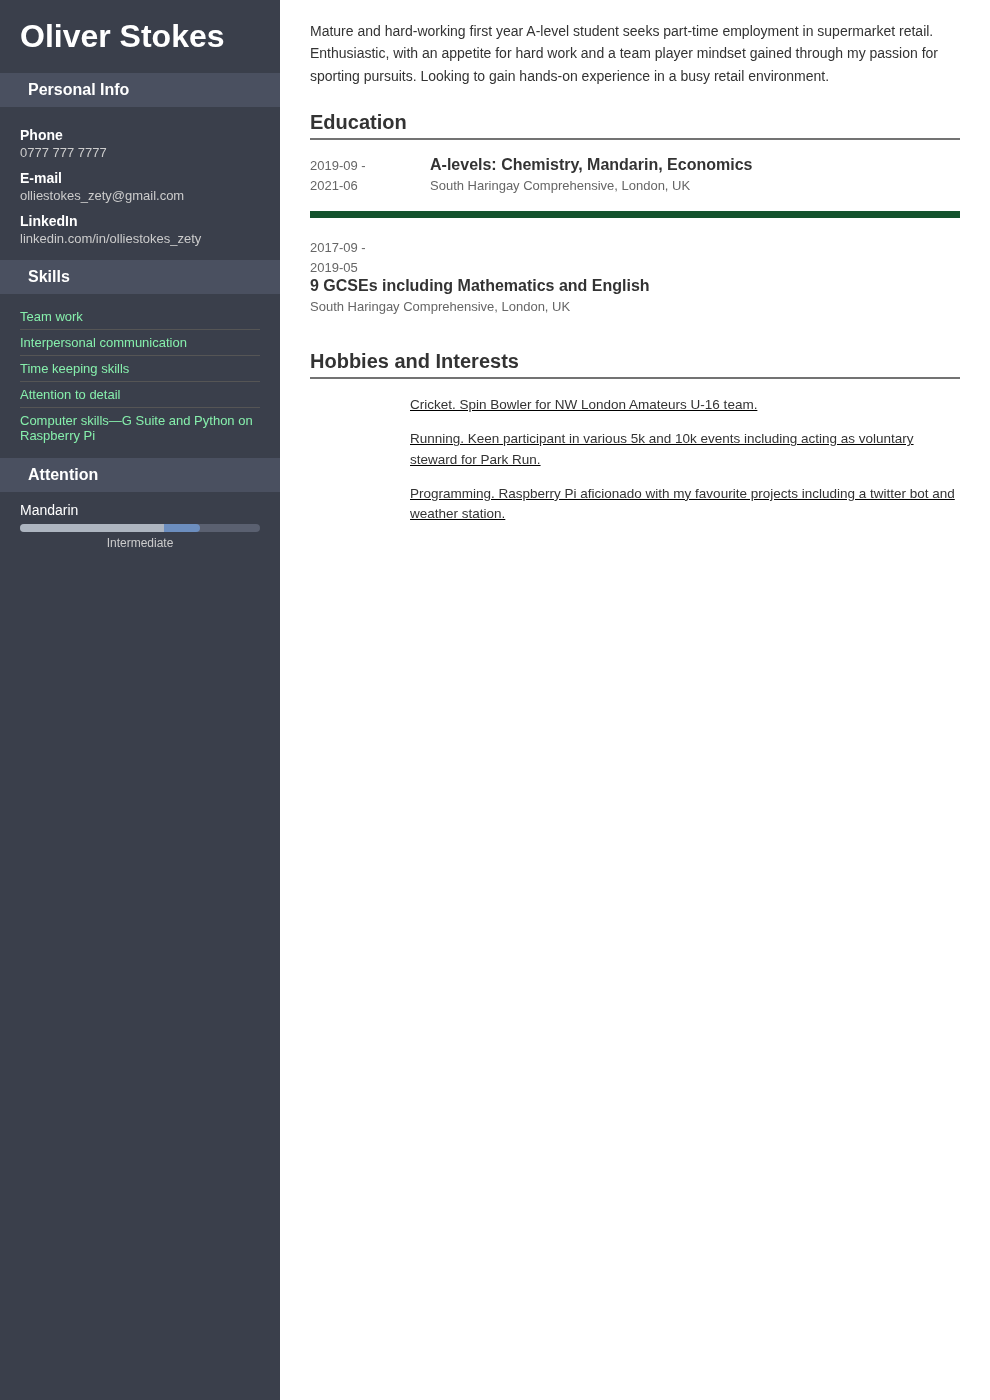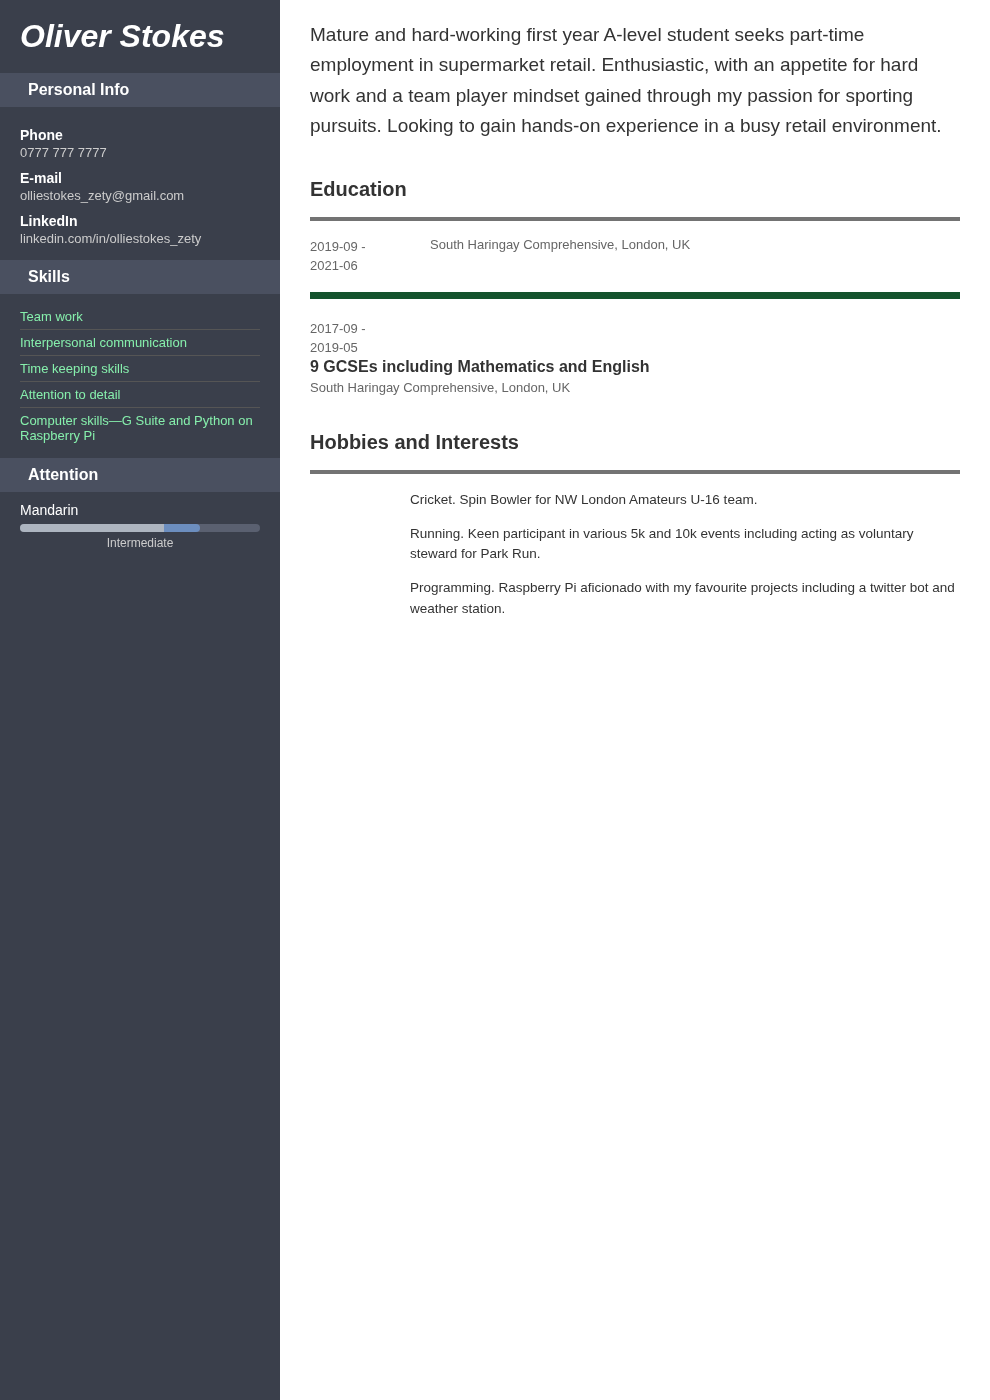--- a/index.html
+++ b/index.html
@@ -26,21 +26,20 @@
       padding: 0;
       min-height: 1400px;
     }
 
     .sidebar-name {
       padding: 18px 20px 18px 20px;
       font-size: 32px;
       font-weight: bold;
       color: #fff;
       background: #3a3f4b;
-      font-style: italic;
     }
 
     .sidebar-section-header {
       background: #4a5060;
       padding: 8px 28px;
       font-size: 16px;
       font-weight: bold;
       color: #fff;
       margin-top: 0;
     }
@@ -114,31 +113,31 @@
 
     
     .main {
       flex: 1;
       padding: 20px 30px;
       background: #fff;
     }
 
     .summary-text {
       color: #333;
-      font-size: 19px;
+      font-size: 14px;
       line-height: 1.6;
-      margin-bottom: 36px;
+      margin-bottom: 24px;
     }
 
     .section-title {
       font-size: 20px;
       font-weight: bold;
       color: #333;
-      padding-bottom: 16px;
-      border-bottom: 4px solid #737373;
+      padding-bottom: 4px;
+      border-bottom: 2px solid #737373;
       margin-bottom: 16px;
     }
 
     .education-entry {
       display: flex;
       margin-bottom: 20px;
       border-bottom: 7px solid #14532d;
       padding-bottom: 16px;
     }
 
@@ -171,20 +170,21 @@
       font-size: 13px;
     }
 
     .hobbies-section {
       margin-top: 0;
     }
 
     .hobby-entry {
       display: flex;
       margin-bottom: 14px;
+      text-decoration: underline;
     }
 
     .hobby-icon-area {
       width: 100px;
       min-width: 100px;
     }
 
     .hobby-text {
       flex: 1;
       color: #333;
@@ -237,20 +237,21 @@
 <div class="main">
 
   <p class="summary-text">Mature and hard-working first year A-level student seeks part-time employment in supermarket retail. Enthusiastic, with an appetite for hard work and a team player mindset gained through my passion for sporting pursuits. Looking to gain hands-on experience in a busy retail environment.</p>
 
   <div class="section-title">Education</div>
   <div>
 
   <div class="education-entry">
         <div class="edu-dates">2019-09 -<br>2021-06</div>
         <div class="edu-details">
+          <div class="edu-degree">A-levels: Chemistry, Mandarin, Economics</div>
           <div class="edu-school">South Haringay Comprehensive, London, UK</div>
         </div>
       </div>
       <div class="education-entry">
         <div class="edu-dates">2017-09 -<br>2019-05</div>
         <div class="edu-details">
           <div class="edu-degree">9 GCSEs including Mathematics and English</div>
           <div class="edu-school">South Haringay Comprehensive, London, UK</div>
         </div>
       </div>

